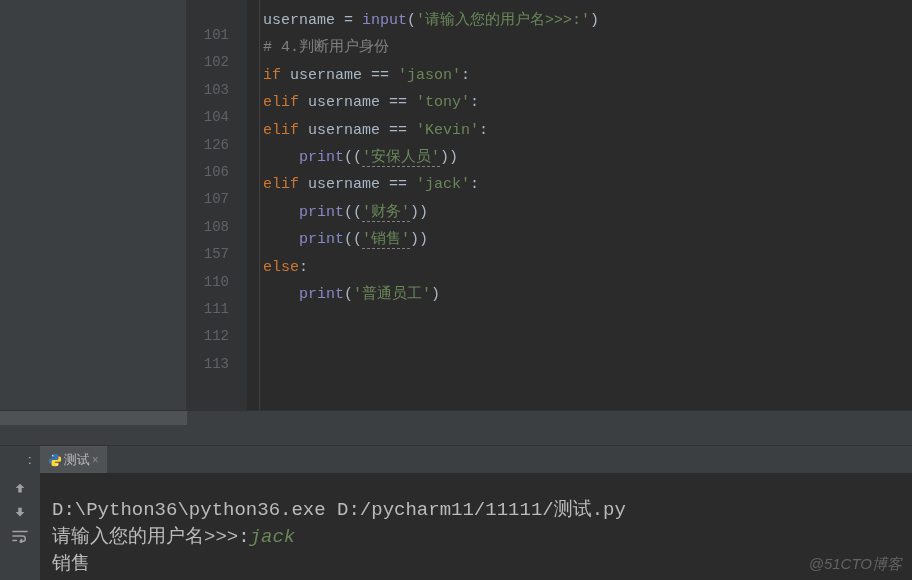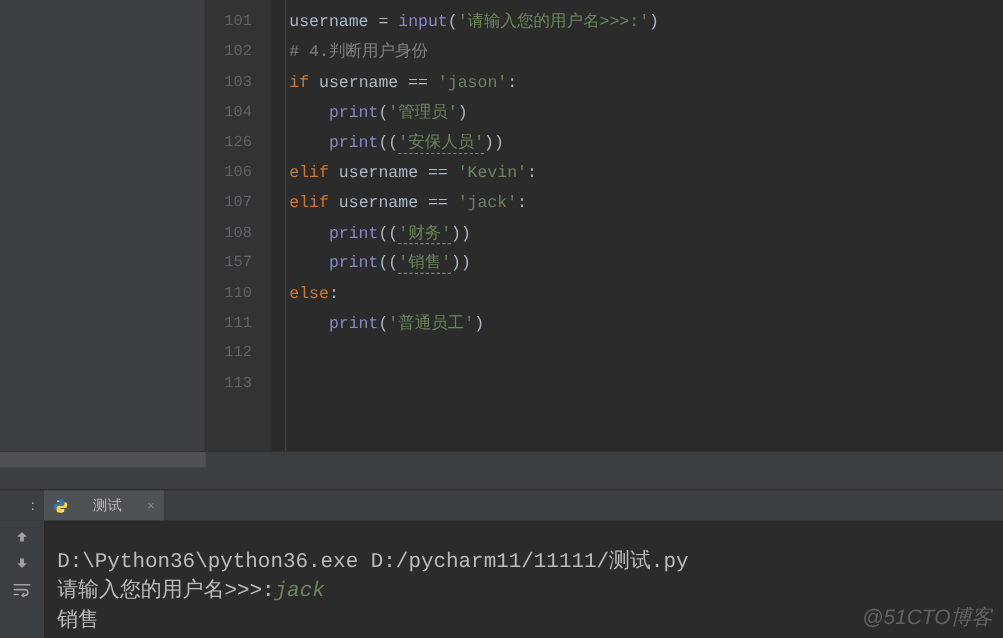--- a/index.html
+++ b/index.html
@@ -31,21 +31,21 @@
   }
   .editor {
     flex: 1;
     display: flex;
     background: #2b2b2b;
     position: relative;
     overflow: hidden;
   }
   .gutter {
     width: 60px;
-    padding-top: 7px;
+    padding-top: 22px;
     text-align: right;
     color: #606366;
     background: #313335;
     user-select: none;
     font-size: 14px;
   }
   .gutter .ln {
     height: 27.4px;
     line-height: 27.4px;
     padding-right: 18px;
@@ -109,21 +109,21 @@
     display: flex;
     align-items: center;
     padding-left: 28px;
     font-family: "Segoe UI", Arial, sans-serif;
     font-size: 13px;
   }
   .run-tabs .colon { color: #bbbbbb; margin-right: 8px; }
   .run-tab {
     display: flex;
     align-items: center;
-    gap: 23px;
+    gap: 2px;
     background: #4e5254;
     padding: 4px 8px;
     border-top: 1px solid #555;
     color: #bbbbbb;
   }
   .py-icon {
     width: 14px;
     height: 14px;
     display: inline-flex;
   }
@@ -156,21 +156,21 @@
     color: #bbbbbb;
   }
   .console .input-echo { color: #6a8759; font-style: italic; }
 
   .watermark {
     position: absolute;
     right: 10px;
     bottom: 6px;
     color: rgba(200,200,200,0.35);
     font-family: Arial, sans-serif;
-    font-size: 19px;
+    font-size: 15px;
     font-style: italic;
     pointer-events: none;
   }
 </style>
 </head>
 <body>
 
 <div class="ide">
 
   <div class="top">
@@ -189,23 +189,23 @@
           <div class="ln">157</div>
           <div class="ln">110</div>
           <div class="ln">111</div>
           <div class="ln">112</div>
           <div class="ln">113</div>
         </div>
       <div class="code" id="code">
           <div class="code-line"><span class="tok-var">username</span><span class="tok-op"> = </span><span class="tok-builtin">input</span><span class="tok-op">(</span><span class="tok-str">'请输入您的用户名&gt;&gt;&gt;:'</span><span class="tok-op">)</span></div>
           <div class="code-line"><span class="tok-cmt"># 4.判断用户身份</span></div>
           <div class="code-line"><span class="tok-kw">if</span><span class="tok-op"> </span><span class="tok-var">username</span><span class="tok-op"> == </span><span class="tok-str">'jason'</span><span class="tok-op">:</span></div>
-          <div class="code-line"><span class="tok-op">    </span><span class="tok-builtin">print</span><span class="tok-op">(</span><span class="tok-str">'管理员'</span><span class="tok-op">)</span></div>
+          <div class="code-line"><span class="tok-kw">elif</span><span class="tok-op"> </span><span class="tok-var">username</span><span class="tok-op"> == </span><span class="tok-str">'tony'</span><span class="tok-op">:</span></div>
+          <div class="code-line"><span class="tok-kw">elif</span><span class="tok-op"> </span><span class="tok-var">username</span><span class="tok-op"> == </span><span class="tok-str">'Kevin'</span><span class="tok-op">:</span></div>
           <div class="code-line"><span class="tok-op">    </span><span class="tok-builtin">print</span><span class="tok-op">((</span><span class="tok-warn">'安保人员'</span><span class="tok-op">))</span></div>
-          <div class="code-line"><span class="tok-kw">elif</span><span class="tok-op"> </span><span class="tok-var">username</span><span class="tok-op"> == </span><span class="tok-str">'Kevin'</span><span class="tok-op">:</span></div>
           <div class="code-line"><span class="tok-kw">elif</span><span class="tok-op"> </span><span class="tok-var">username</span><span class="tok-op"> == </span><span class="tok-str">'jack'</span><span class="tok-op">:</span></div>
           <div class="code-line"><span class="tok-op">    </span><span class="tok-builtin">print</span><span class="tok-op">((</span><span class="tok-warn">'财务'</span><span class="tok-op">))</span></div>
           <div class="code-line"><span class="tok-op">    </span><span class="tok-builtin">print</span><span class="tok-op">((</span><span class="tok-warn">'销售'</span><span class="tok-op">))</span></div>
           <div class="code-line"><span class="tok-kw">else</span><span class="tok-op">:</span></div>
           <div class="code-line"><span class="tok-op">    </span><span class="tok-builtin">print</span><span class="tok-op">(</span><span class="tok-str">'普通员工'</span><span class="tok-op">)</span></div>
           <div class="code-line"></div>
         </div>
     </div>
   </div>
 

